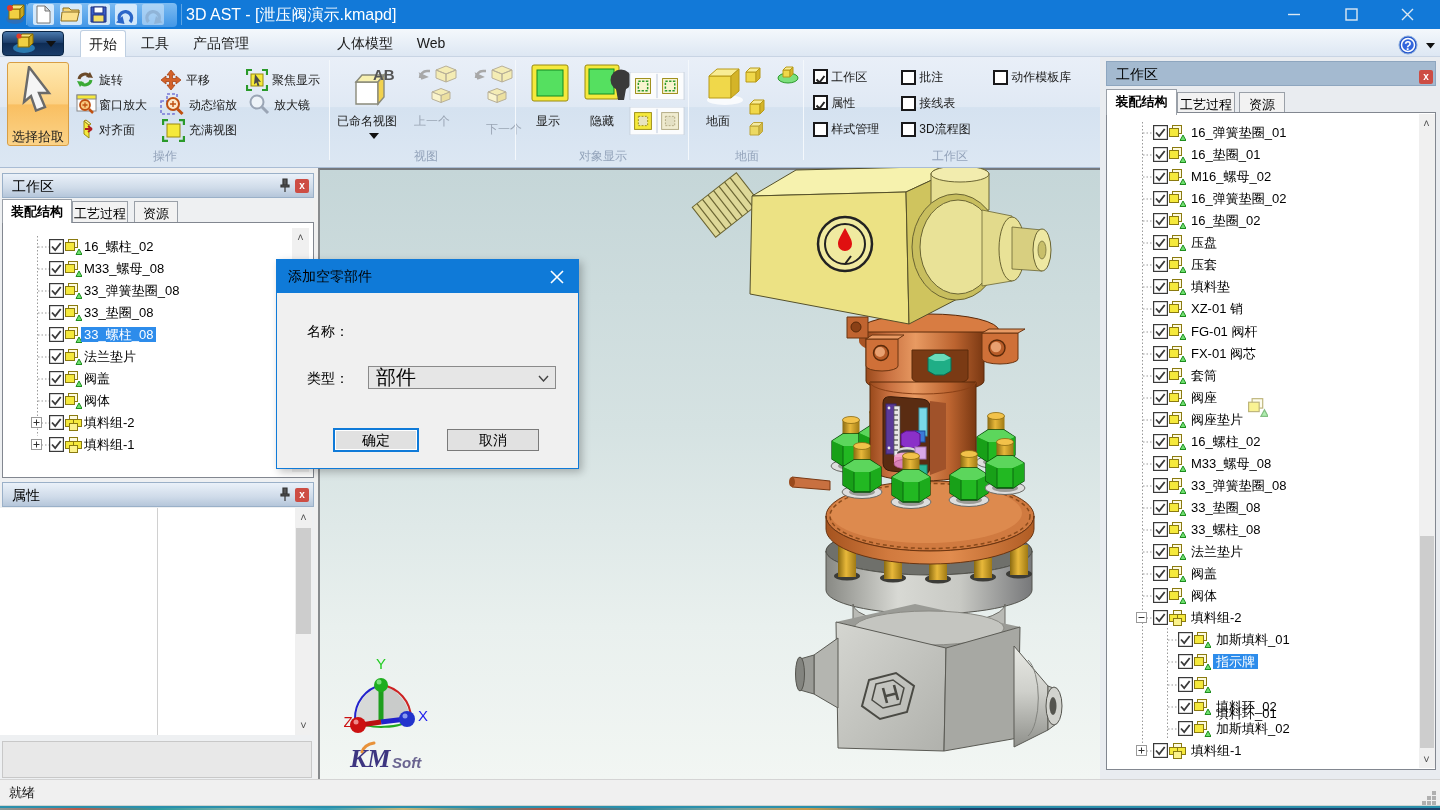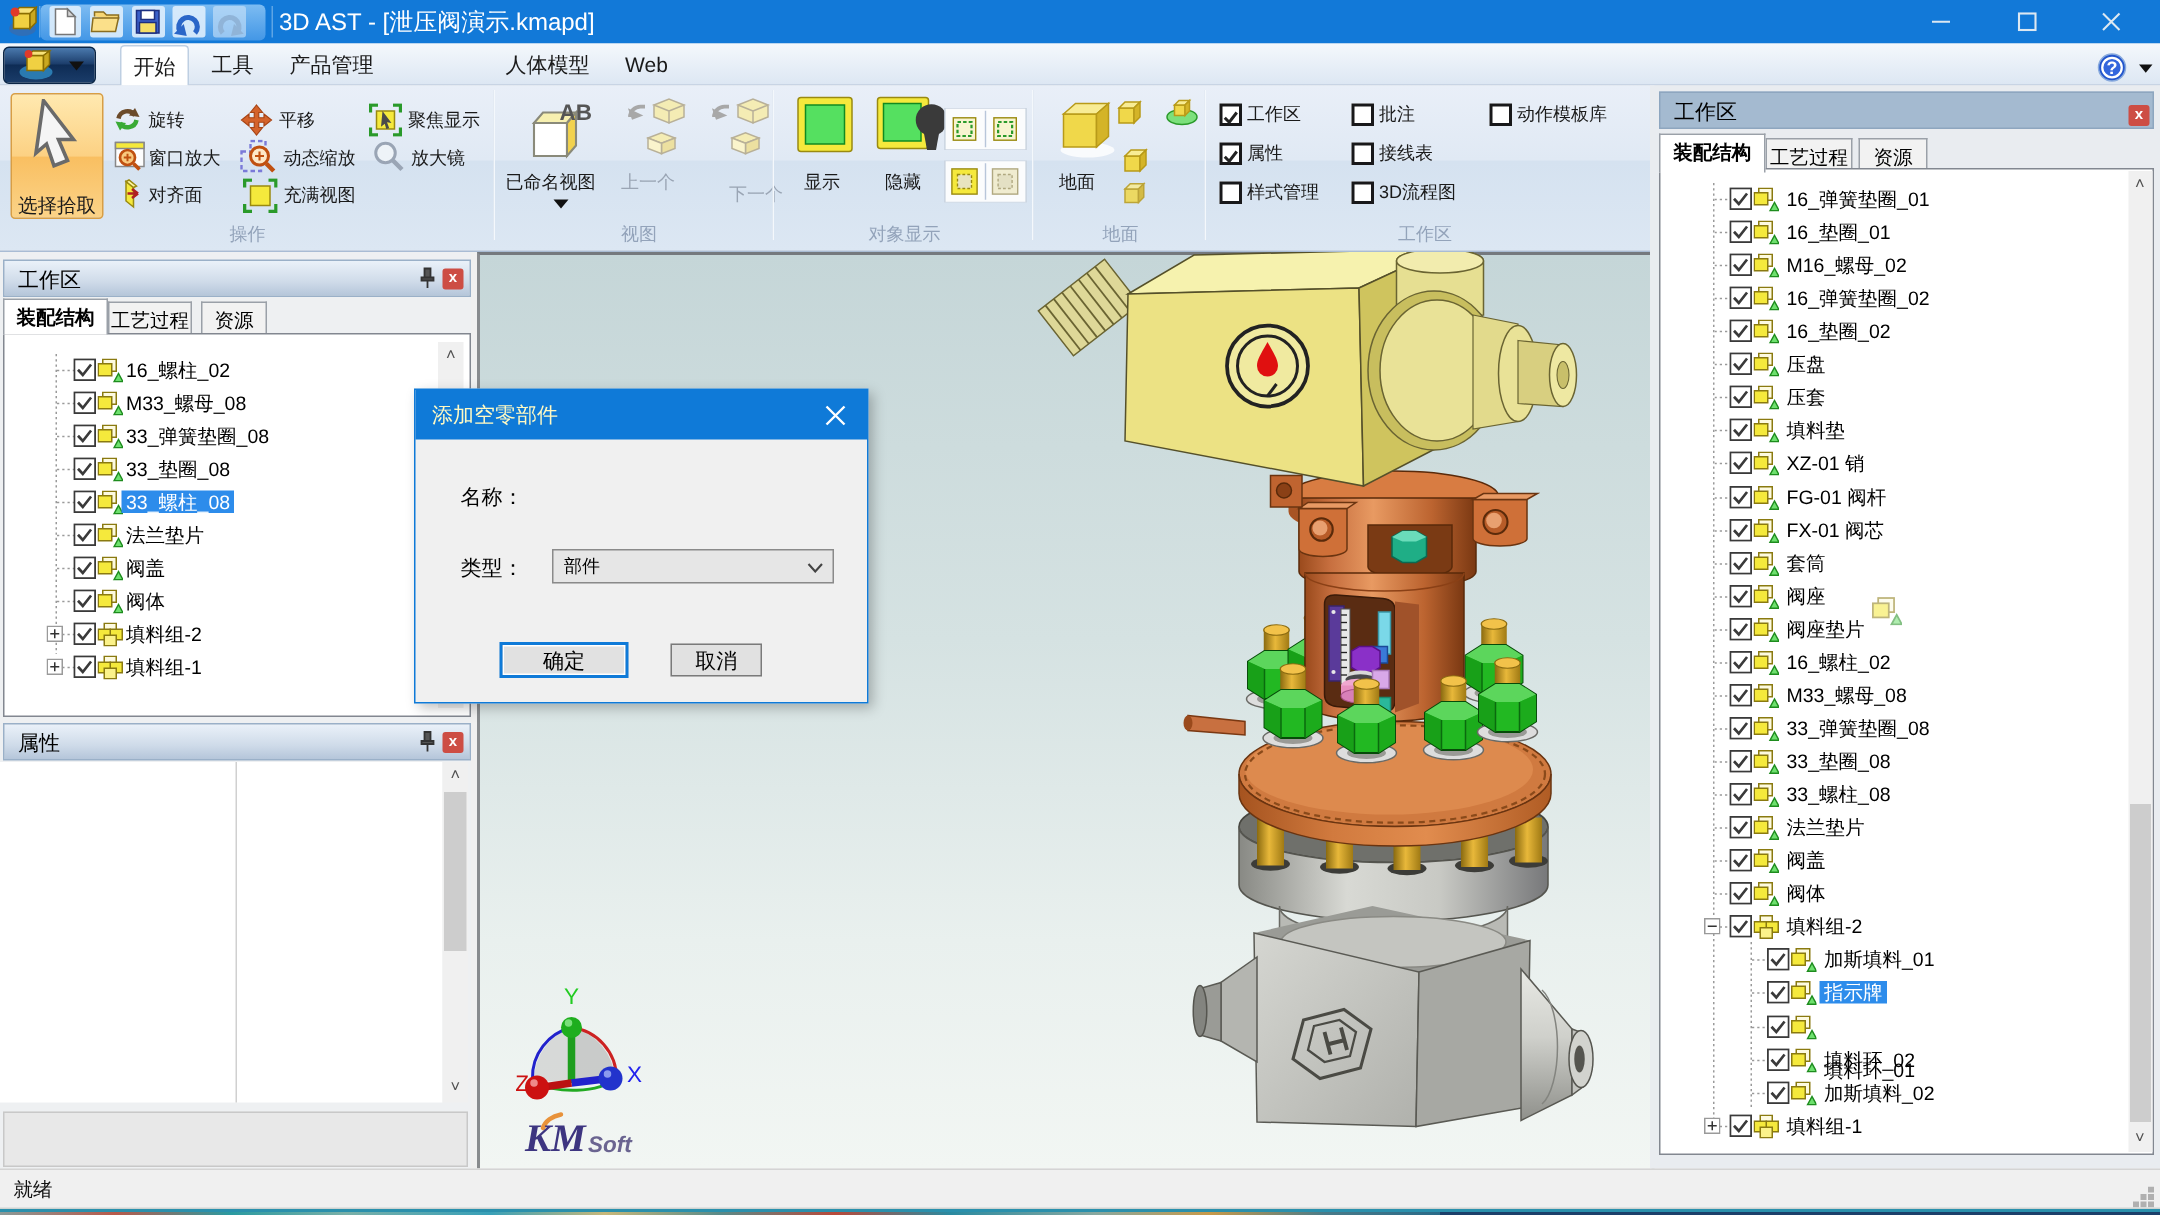--- a/index.html
+++ b/index.html
@@ -32,21 +32,21 @@
 .ptab.in{background:#f2f2f2;}
 .tree{background:#fff;border:1px solid #828790;overflow:hidden;}
 .trow{position:absolute;height:22px;font-size:13px;color:#000;white-space:nowrap;}
 .tsel{background:#2d8ceb;color:#fff;padding:0 3px;}
 
 .sbar{background:#f0f0f0;}
 .sarrow{color:#505050;font-size:11px;text-align:center;width:15px;line-height:15px;}
 .sthumb{background:#cdcdcd;width:15px;}
 
 #dialog{left:276px;top:259px;width:303px;height:210px;background:#f0f0f0;border:1px solid #0f7ad8;box-shadow:3px 3px 8px rgba(0,0,0,0.25);z-index:50;}
-#dtitle{left:0;top:0;width:301px;height:33px;background:#0f7ad8;color:#fef9c3;font-size:14px;line-height:33px;padding-left:11px;}
+#dtitle{left:0;top:0;width:301px;height:33px;background:#0f7ad8;color:#000000;font-size:14px;line-height:33px;padding-left:11px;}
 
 #statusbar{left:0;top:779px;width:1440px;height:26px;background:#f0f0f0;border-top:1px solid #d4d4d4;font-size:13px;color:#111;}
 </style>
 </head>
 <body>
 
 <div class="abs" id="titlebar"></div>
 <svg class="abs" style="left:4px;top:3px" width="22" height="22" viewBox="0 0 22 22">
  <ellipse cx="11" cy="16" rx="9" ry="5" fill="#2f6fb8"></ellipse>
  <rect x="5" y="6" width="11" height="10" fill="#f0d042" stroke="#8a6d00"></rect>
@@ -1008,27 +1008,27 @@
 <div class="abs sarrow" style="left:1419px;top:752px;">˅</div>
 <div class="abs sthumb" style="left:1420px;top:536px;height:212px;width:14px;"></div>
 
 <div class="abs" id="dialog">
  <div class="abs" id="dtitle">添加空零部件</div>
  <svg class="abs" style="left:272px;top:9px" width="16" height="16" viewBox="0 0 16 16">
       <path d="M2 2 l12 12 M14 2 L2 14" stroke="#fff" stroke-width="1.6"></path>
     </svg>
  <div class="abs" style="left:30px;top:63px;font-size:14px;">名称：</div>
  <div class="abs" style="left:30px;top:110px;font-size:14px;">类型：</div>
- <div class="abs" style="left:91px;top:106px;width:188px;height:23px;background:#e6e6e6;border:1px solid #8a8a8a;font-size:12px;line-height:21px;padding-left:7px;">部件
+ <div class="abs" style="left:91px;top:106px;width:188px;height:23px;background:#e6e6e6;border:1px solid #8a8a8a;font-size:20px;line-height:21px;padding-left:7px;">部件
    <svg class="abs" style="right:6px;top:8px" width="11" height="7" viewBox="0 0 11 7">
         <path d="M1 1 l4.5 5 L10 1" fill="none" stroke="#444" stroke-width="1.4"></path>
       </svg>
  </div>
  <div class="abs" style="left:56px;top:168px;width:86px;height:24px;background:#e1e1e1;border:2px solid #0f7ad8;box-shadow:inset 0 0 0 1px #fff;font-size:14px;text-align:center;line-height:20px;">确定</div>
- <div class="abs" style="left:170px;top:169px;width:61px;height:22px;background:#e1e1e1;border:1px solid #7a7a7a;font-size:14px;text-align:center;line-height:20px;">取消</div>
+ <div class="abs" style="left:170px;top:169px;width:92px;height:22px;background:#e1e1e1;border:1px solid #7a7a7a;font-size:14px;text-align:center;line-height:20px;">取消</div>
 </div>
 
 <div class="abs" id="statusbar">
     <span style="position:absolute;left:9px;top:4px;">就绪</span>
   </div>
 <svg class="abs" style="left:1422px;top:791px" width="16" height="14" viewBox="0 0 16 14">
  <g fill="#b0b0b0">
       <rect x="10" y="0" width="4" height="4"></rect>
       <rect x="5" y="5" width="4" height="4"></rect>
       <rect x="10" y="5" width="4" height="4"></rect>

